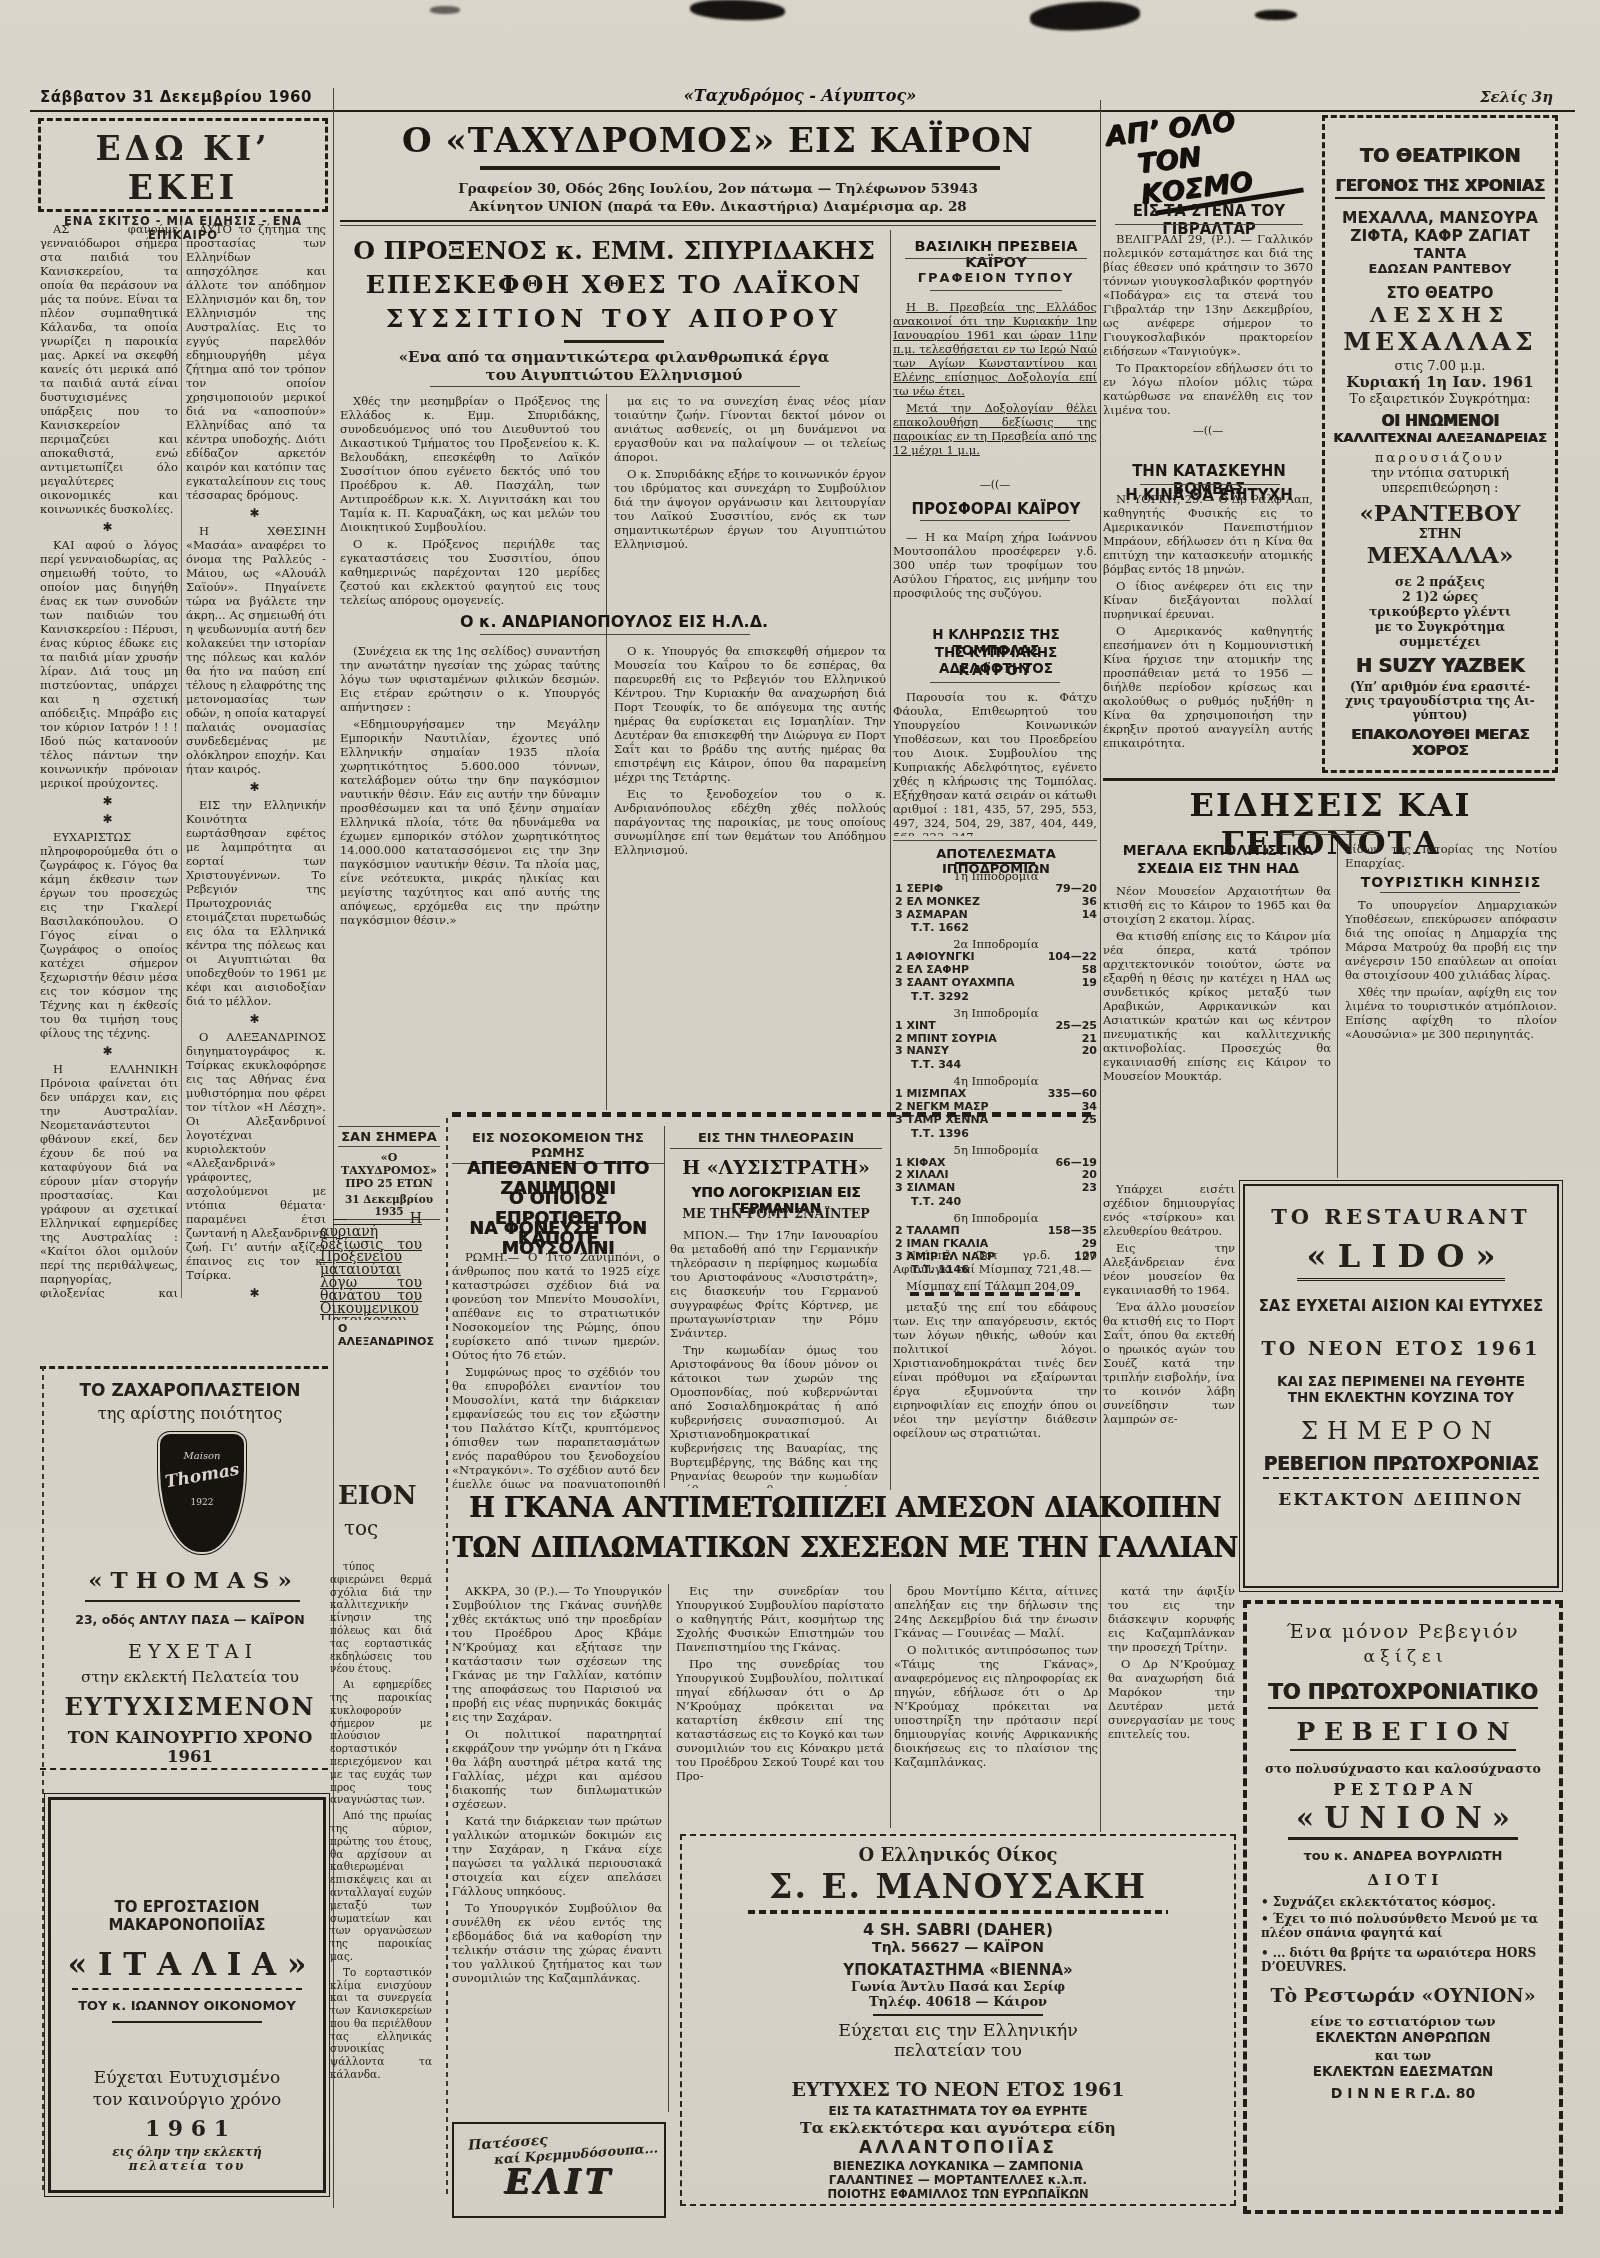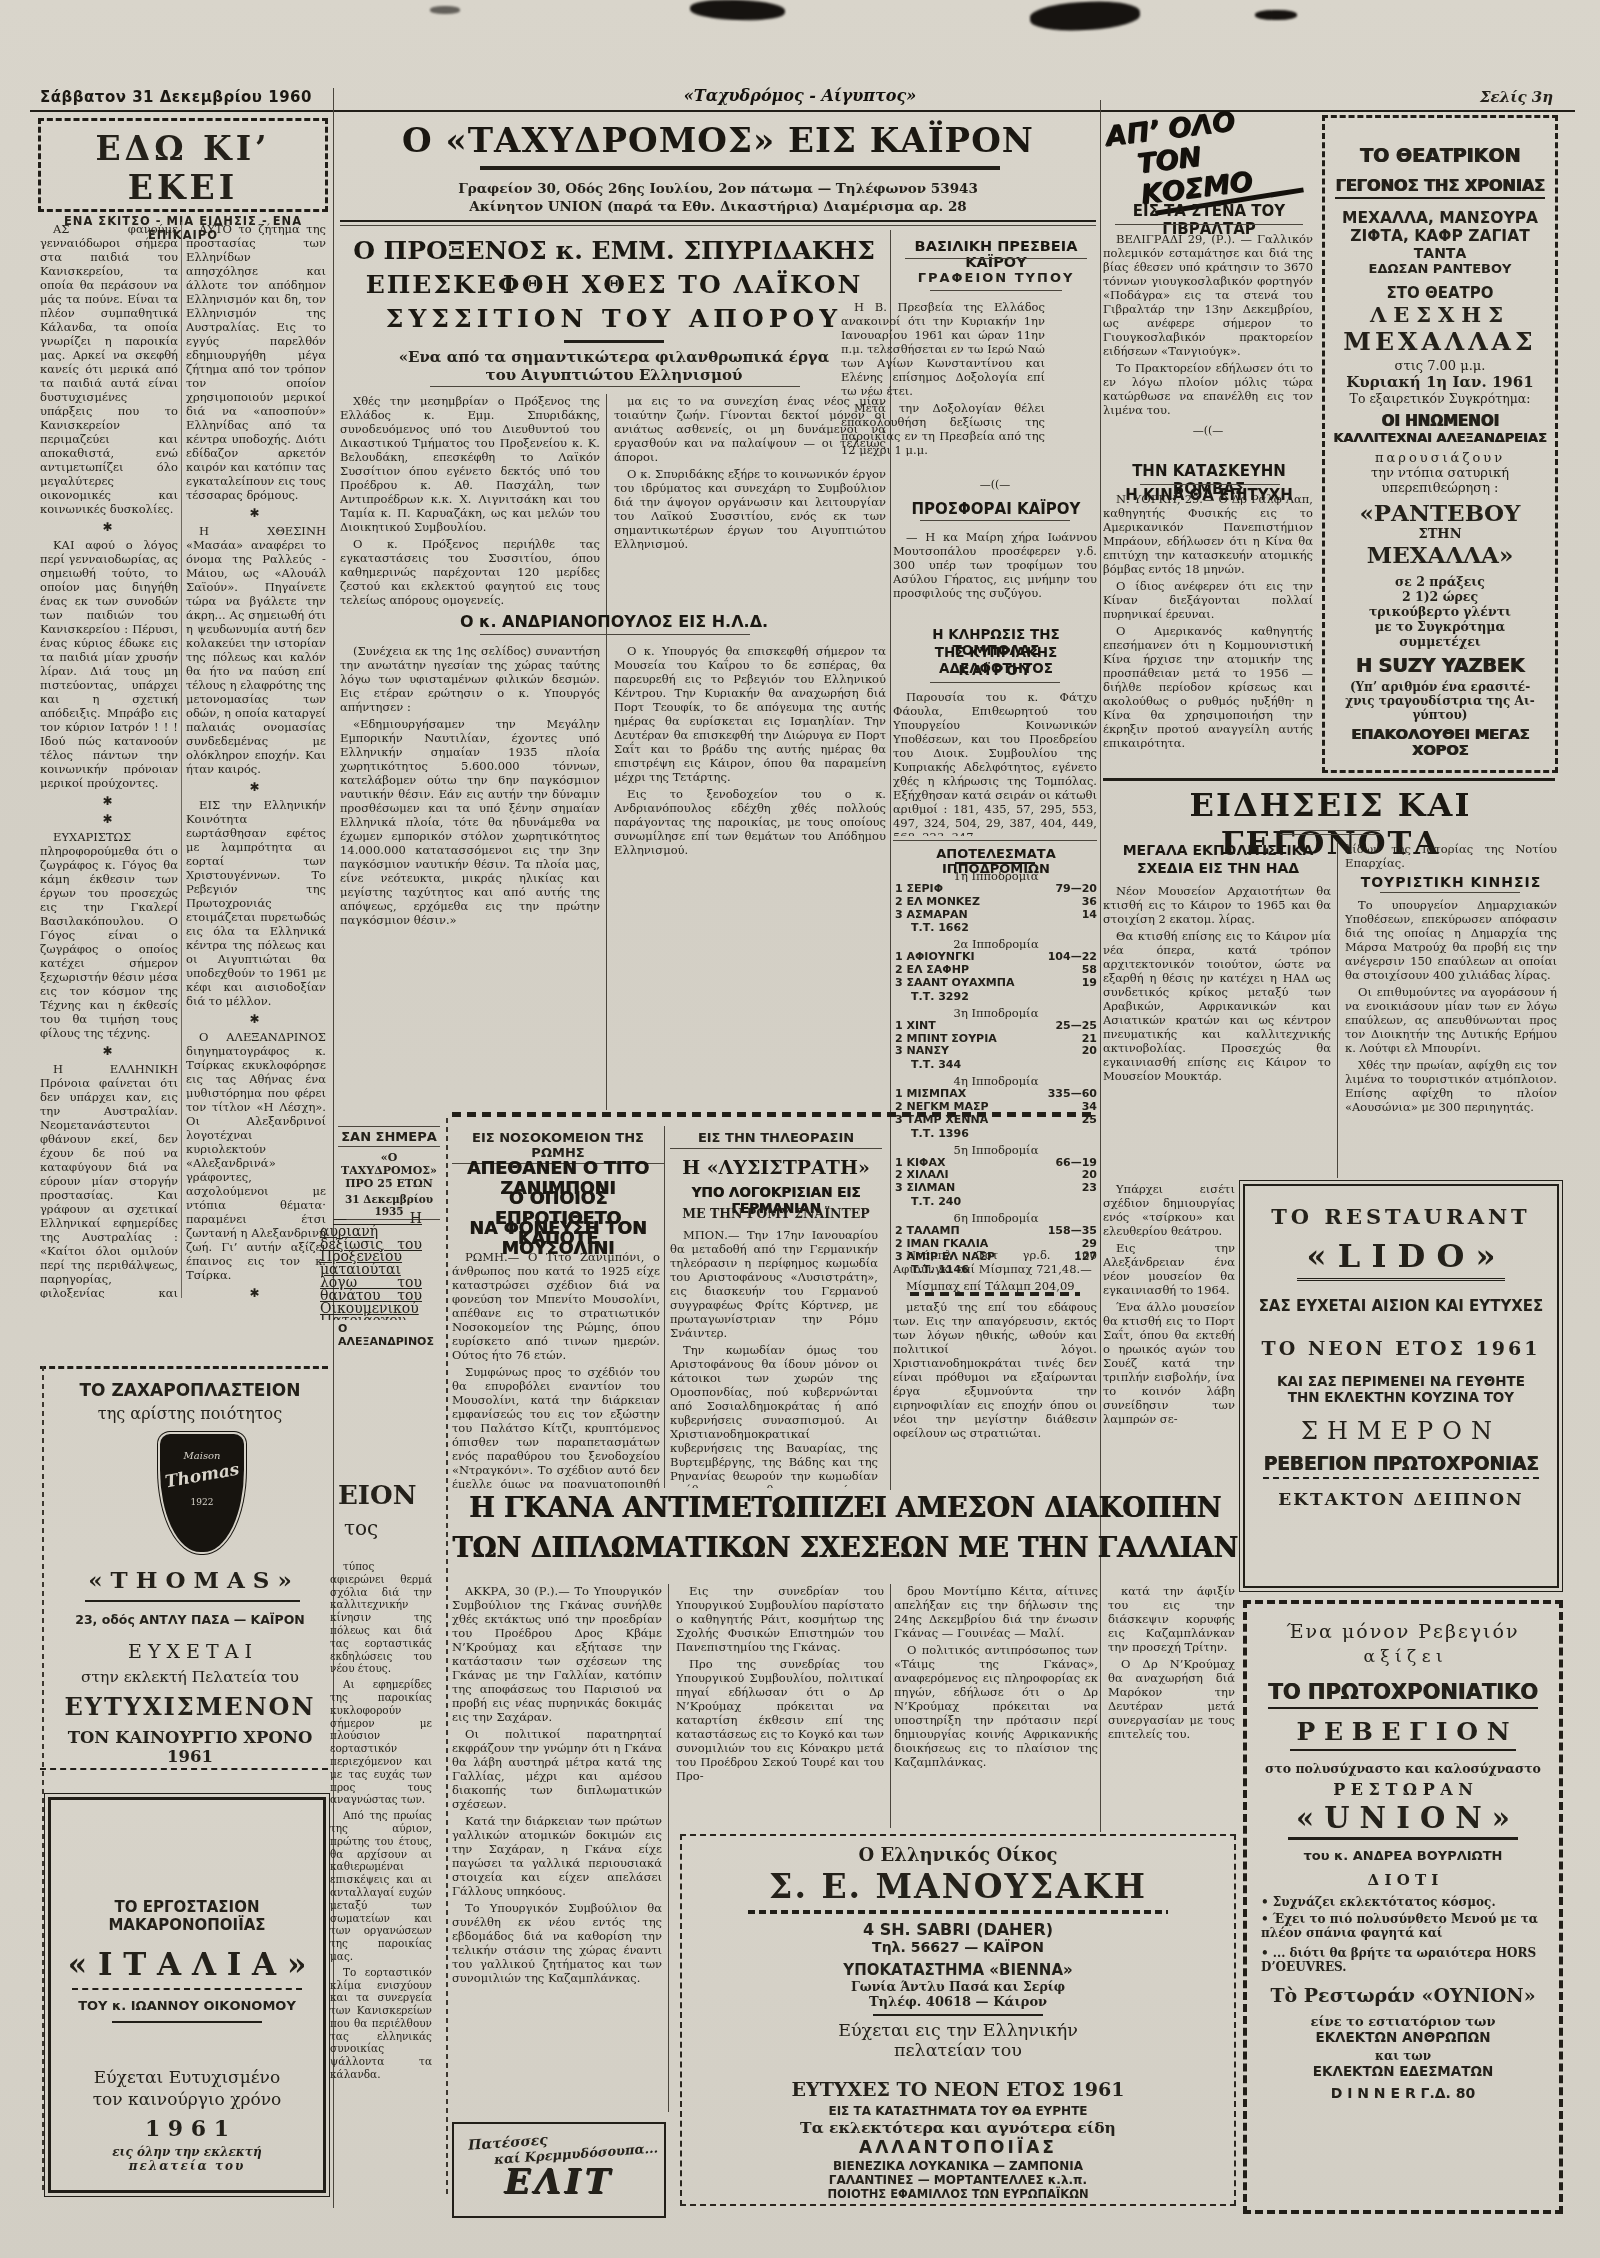--- a/index.html
+++ b/index.html
@@ -140,21 +140,21 @@
   <div class="abs j" style="left:614px;top:644px;width:272px;height:462px;overflow:hidden;">
       <p>Ο κ. Υπουργός θα επισκεφθή σήμερον τα Μουσεία του Καΐρου το δε εσπέρας, θα παρευρεθή εις το Ρεβεγιόν του Ελληνικού Κέντρου. Την Κυριακήν θα αναχωρήση διά Πορτ Τεουφίκ, το δε απόγευμα της αυτής ημέρας θα ευρίσκεται εις Ισμαηλίαν. Την Δευτέραν θα επισκεφθή την Διώρυγα εν Πορτ Σαΐτ και το βράδυ της αυτής ημέρας θα επιστρέψη εις Κάιρον, όπου θα παραμείνη μέχρι της Τετάρτης.</p>
       <p>Εις το ξενοδοχείον του ο κ. Ανδριανόπουλος εδέχθη χθές πολλούς παράγοντας της παροικίας, με τους οποίους συνωμίλησε επί των θεμάτων του Απόδημου Ελληνισμού.</p>
     </div>
 
   <div class="vr" style="left:890px;top:230px;height:1260px;"></div>
   <div class="abs c san b ink" style="left:893px;top:238px;width:206px;font-size:14.5px;">ΒΑΣΙΛΙΚΗ ΠΡΕΣΒΕΙΑ ΚΑΪΡΟΥ</div>
   <div class="hr" style="left:905px;top:258px;width:182px;"></div>
   <div class="abs c san b" style="left:893px;top:270px;width:206px;font-size:13px;letter-spacing:2px;">ΓΡΑΦΕΙΟΝ ΤΥΠΟΥ</div>
   <div class="hr" style="left:930px;top:290px;width:132px;"></div>
-  <div class="abs j" style="left:841px;top:300px;width:204px;height:180px;overflow:hidden;">
+  <div class="abs j" style="left:893px;top:300px;width:204px;height:180px;overflow:hidden;text-decoration:underline;">
       <p>Η Β. Πρεσβεία της Ελλάδος ανακοινοί ότι την Κυριακήν 1ην Ιανουαρίου 1961 και ώραν 11ην π.μ. τελεσθήσεται εν τω Ιερώ Ναώ των Αγίων Κωνσταντίνου και Ελένης επίσημος Δοξολογία επί τω νέω έτει.</p>
       <p>Μετά την Δοξολογίαν θέλει επακολουθήση δεξίωσις της παροικίας εν τη Πρεσβεία από της 12 μέχρι 1 μ.μ.</p>
     </div>
   <div class="abs c" style="left:893px;top:478px;width:204px;font-size:11px;">—((—</div>
   <div class="abs c san b ink" style="left:893px;top:500px;width:206px;font-size:15px;">ΠΡΟΣΦΟΡΑΙ ΚΑΪΡΟΥ</div>
   <div class="hr" style="left:920px;top:520px;width:150px;"></div>
   <div class="abs j" style="left:893px;top:530px;width:204px;height:88px;overflow:hidden;">
       <p>— Η κα Μαίρη χήρα Ιωάννου Μουτσοπάλου προσέφερεν γ.δ. 300 υπέρ των τροφίμων του Ασύλου Γήρατος, εις μνήμην του προσφιλούς της συζύγου.</p>
     </div>
   <div class="abs c san b ink" style="left:893px;top:626px;width:206px;font-size:13.5px;">Η ΚΛΗΡΩΣΙΣ ΤΗΣ ΤΟΜΠΟΛΑΣ</div>
@@ -329,21 +329,20 @@
       <p>Θα κτισθή επίσης εις το Κάιρον μία νέα όπερα, κατά τρόπον αρχιτεκτονικόν τοιούτον, ώστε να εξαρθή η θέσις ην κατέχει η ΗΑΔ ως συνδετικός κρίκος μεταξύ των Αραβικών, Αφρικανικών και Ασιατικών κρατών και ως κέντρον πνευματικής και καλλιτεχνικής ακτινοβολίας. Προσεχώς θα εγκαινιασθή επίσης εις Κάιρον το Μουσείον Μουκτάρ.</p>
     </div>
   <div class="vr" style="left:1337px;top:842px;height:336px;"></div>
   <div class="abs j jn" style="left:1345px;top:842px;width:212px;">
       <p>λίδων της Ιστορίας της Νοτίου Επαρχίας.</p>
     </div>
   <div class="abs c san b ink" style="left:1345px;top:874px;width:212px;font-size:14px;letter-spacing:1px;">ΤΟΥΡΙΣΤΙΚΗ ΚΙΝΗΣΙΣ</div>
   <div class="hr" style="left:1380px;top:892px;width:140px;"></div>
   <div class="abs j" style="left:1345px;top:898px;width:212px;height:278px;overflow:hidden;">
       <p>Το υπουργείον Δημαρχιακών Υποθέσεων, επεκύρωσεν απόφασιν διά της οποίας η Δημαρχία της Μάρσα Ματρούχ θα προβή εις την ανέγερσιν 150 επαύλεων αι οποίαι θα στοιχίσουν 400 χιλιάδας λίρας.</p>
-      <p>Οι επιθυμούντες να αγοράσουν ή να ενοικιάσουν μίαν των εν λόγω επαύλεων, ας απευθύνωνται προς τον Διοικητήν της Δυτικής Ερήμου κ. Λούτφι ελ Μπουρίνι.</p>
       <p>Χθές την πρωίαν, αφίχθη εις τον λιμένα το τουριστικόν ατμόπλοιον. Επίσης αφίχθη το πλοίον «Αουσώνια» με 300 περιηγητάς.</p>
     </div>
   <div class="abs j" style="left:1103px;top:1182px;width:132px;height:646px;overflow:hidden;">
       <p>Υπάρχει εισέτι σχέδιον δημιουργίας ενός «τσίρκου» και ελευθερίου θεάτρου.</p>
       <p>Εις την Αλεξάνδρειαν ένα νέον μουσείον θα εγκαινιασθή το 1964.</p>
       <p>Ένα άλλο μουσείον θα κτισθή εις το Πορτ Σαΐτ, όπου θα εκτεθή ο ηρωικός αγών του Σουέζ κατά την τριπλήν εισβολήν, ίνα το κοινόν λάβη συνείδησιν των λαμπρών σε-</p>
     </div>
 
   <div class="dotsep" style="left:452px;top:1112px;width:645px;"></div>
 

